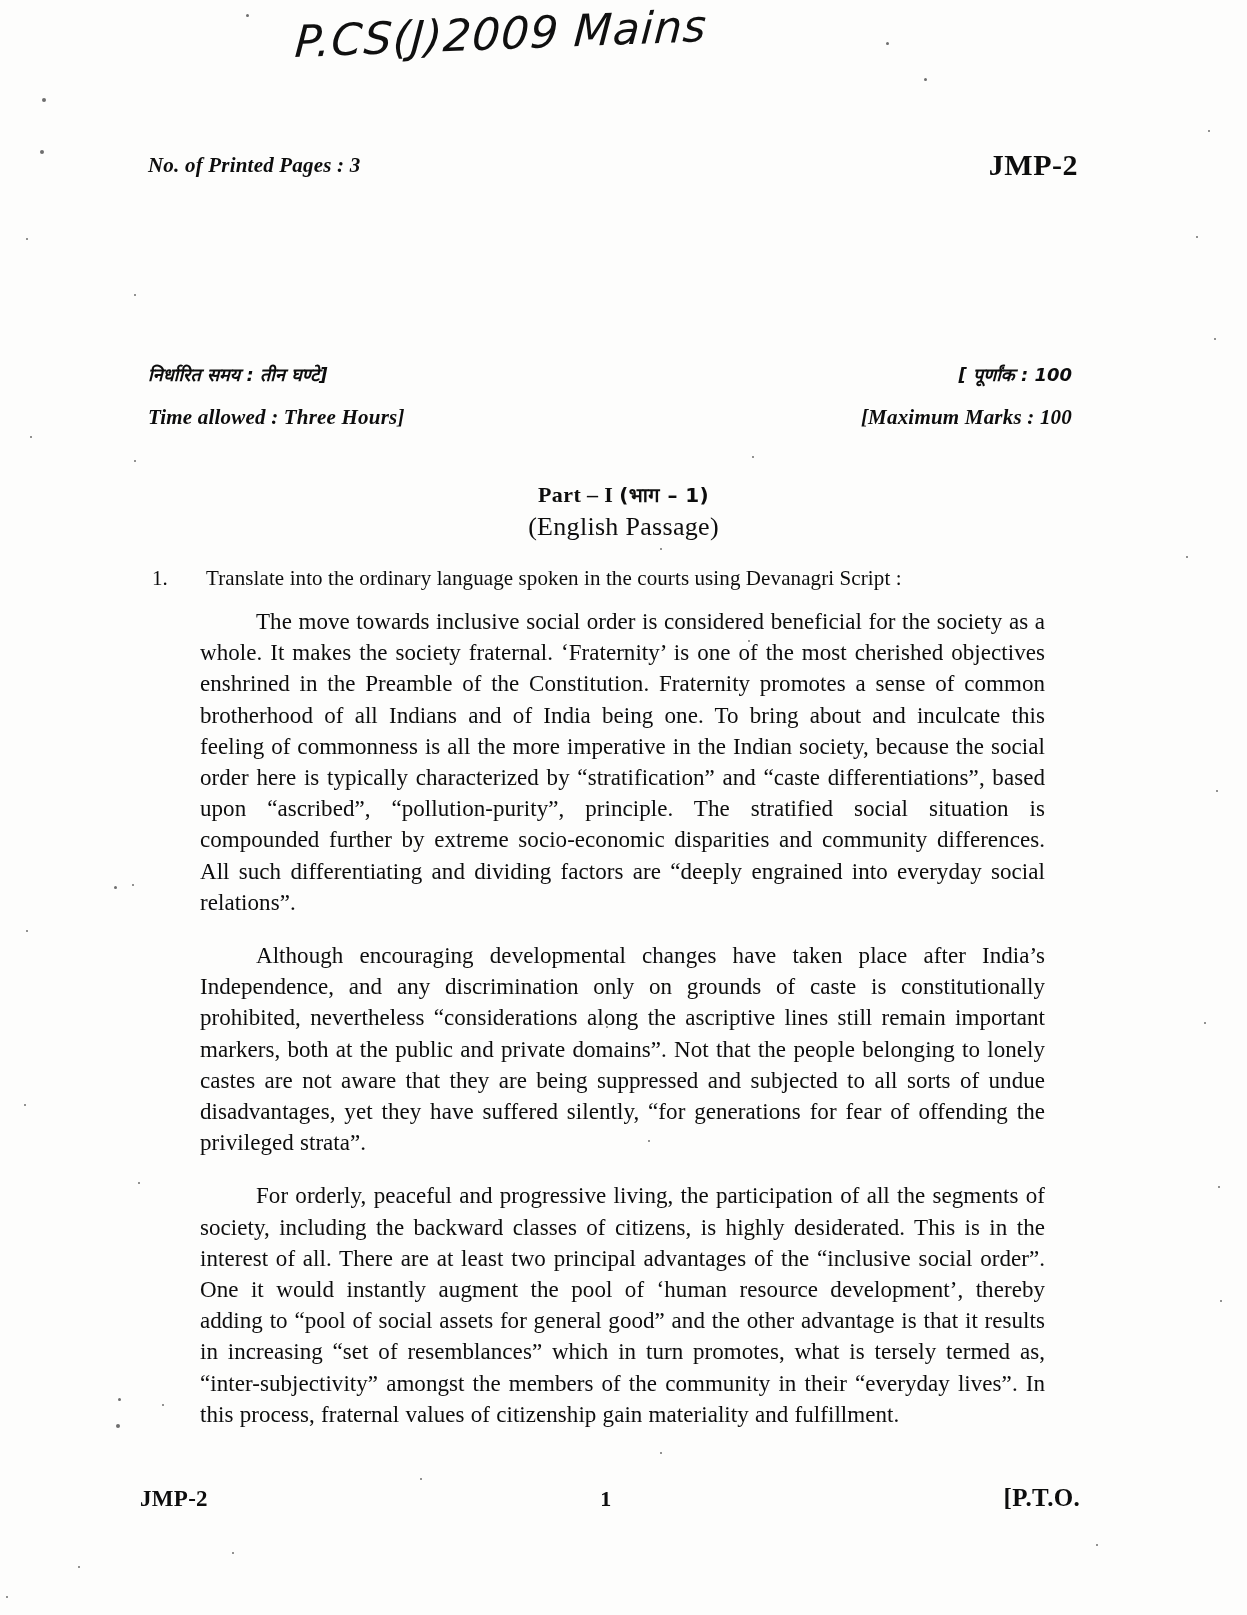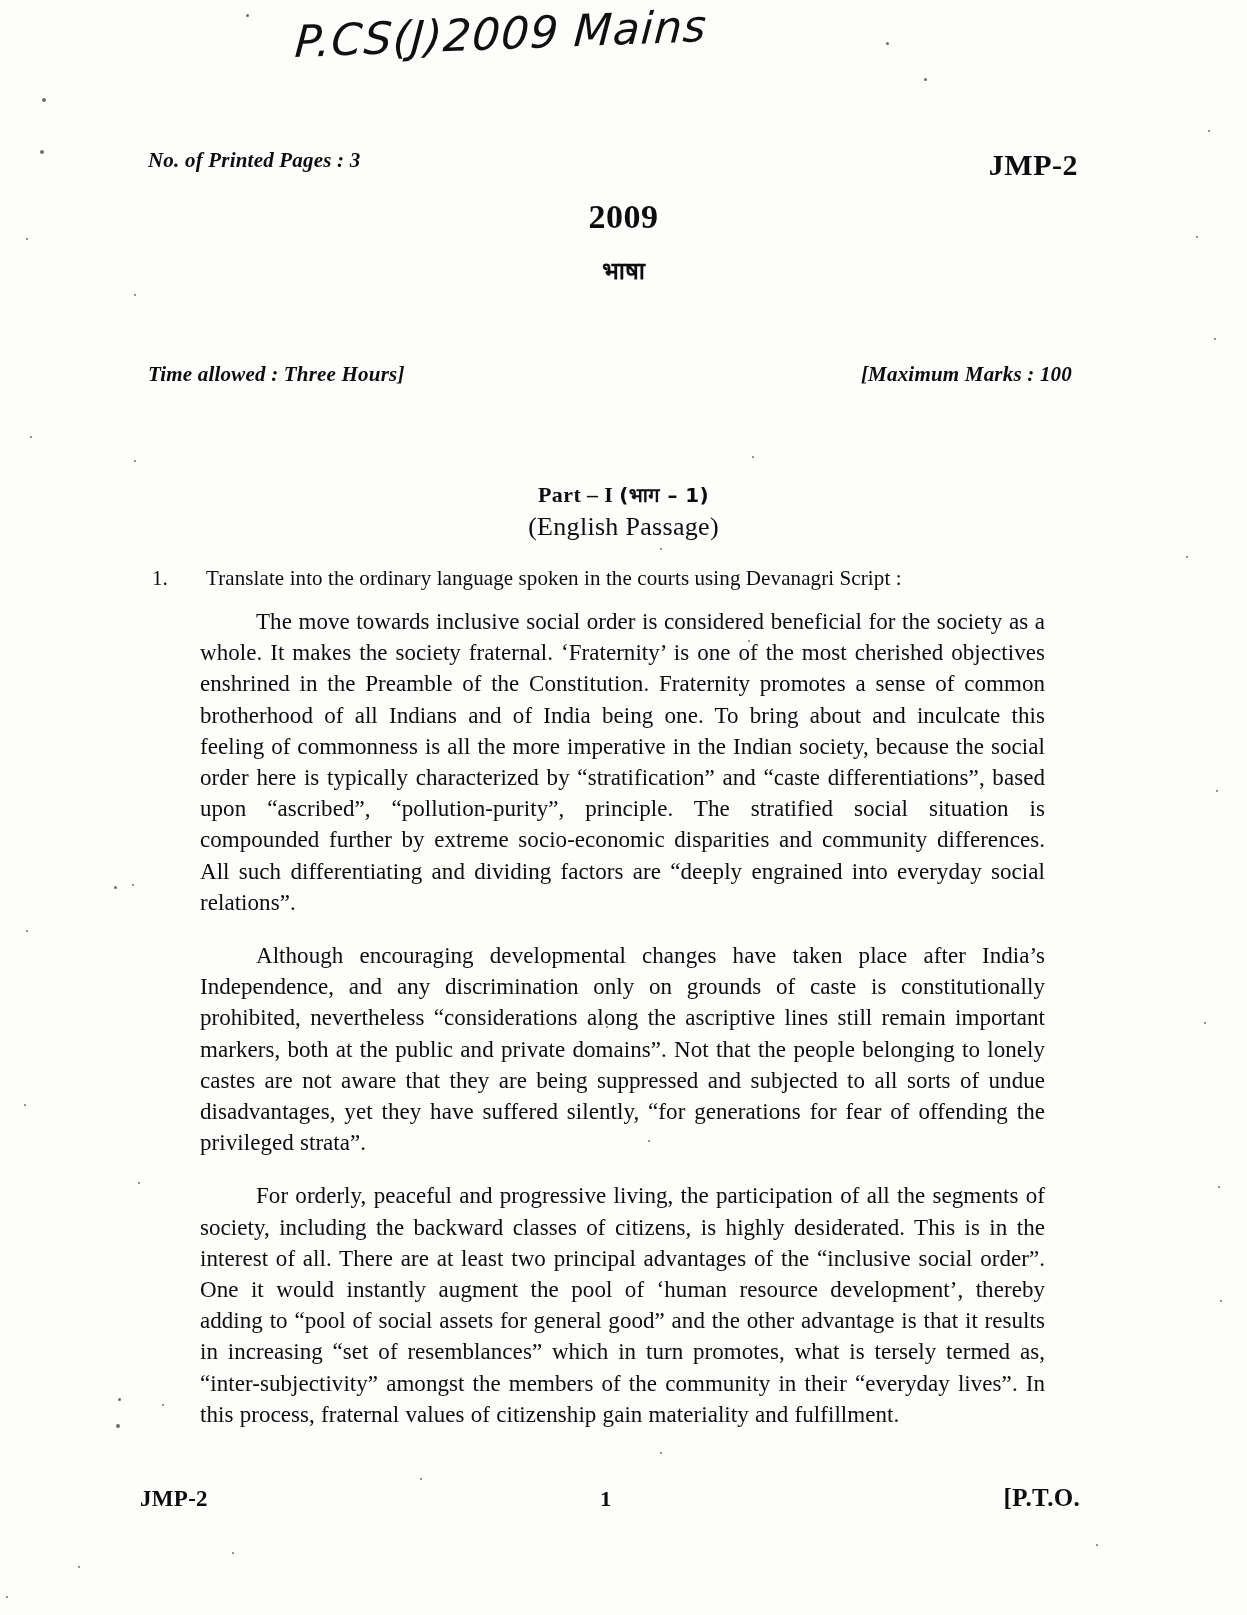--- a/index.html
+++ b/index.html
@@ -44,21 +44,21 @@
   }
 
   
   #header-row {
     position: absolute;
     left: 148px;
     top: 148px;
     width: 930px;
     display: flex;
     justify-content: space-between;
-    align-items: flex-start;
+    align-items: center;
   }
   #printed-pages {
     font-style: italic;
     font-weight: bold;
     font-size: 21px;
     letter-spacing: 0.2px;
   }
   #paper-code {
     font-weight: bold;
     font-size: 30px;
@@ -203,24 +203,26 @@
       <div class="speck" style="left: 606px; top: 1026px; width: 2px; height: 2px;"></div>
     </div>
 
   <div id="handwriting">P.CS(J)2009 Mains</div>
 
   <div id="header-row">
     <div id="printed-pages">No. of Printed Pages : 3</div>
     <div id="paper-code">JMP-2</div>
   </div>
 
-  <div id="year-title" class="center-block">2009</div>
-  <div id="hindi-title" class="center-block">भाषा</div>
 
   <div id="time-marks">
+    <div class="tm-row">
+      <span class="tm-hi">निर्धारित समय : तीन घण्टे]</span>
+      <span class="tm-hi tm-right">[ पूर्णांक : 100</span>
+    </div>
     <div class="tm-row">
       <span class="tm-en">Time allowed :  Three Hours]</span>
       <span class="tm-en tm-right">[Maximum Marks :  100</span>
     </div>
   </div>
 
   <div id="part-heading" class="center-block">
     <span>Part – I </span><span class="hi">(भाग – 1)</span>
   </div>
   <div id="part-sub" class="center-block">(English Passage)</div>

